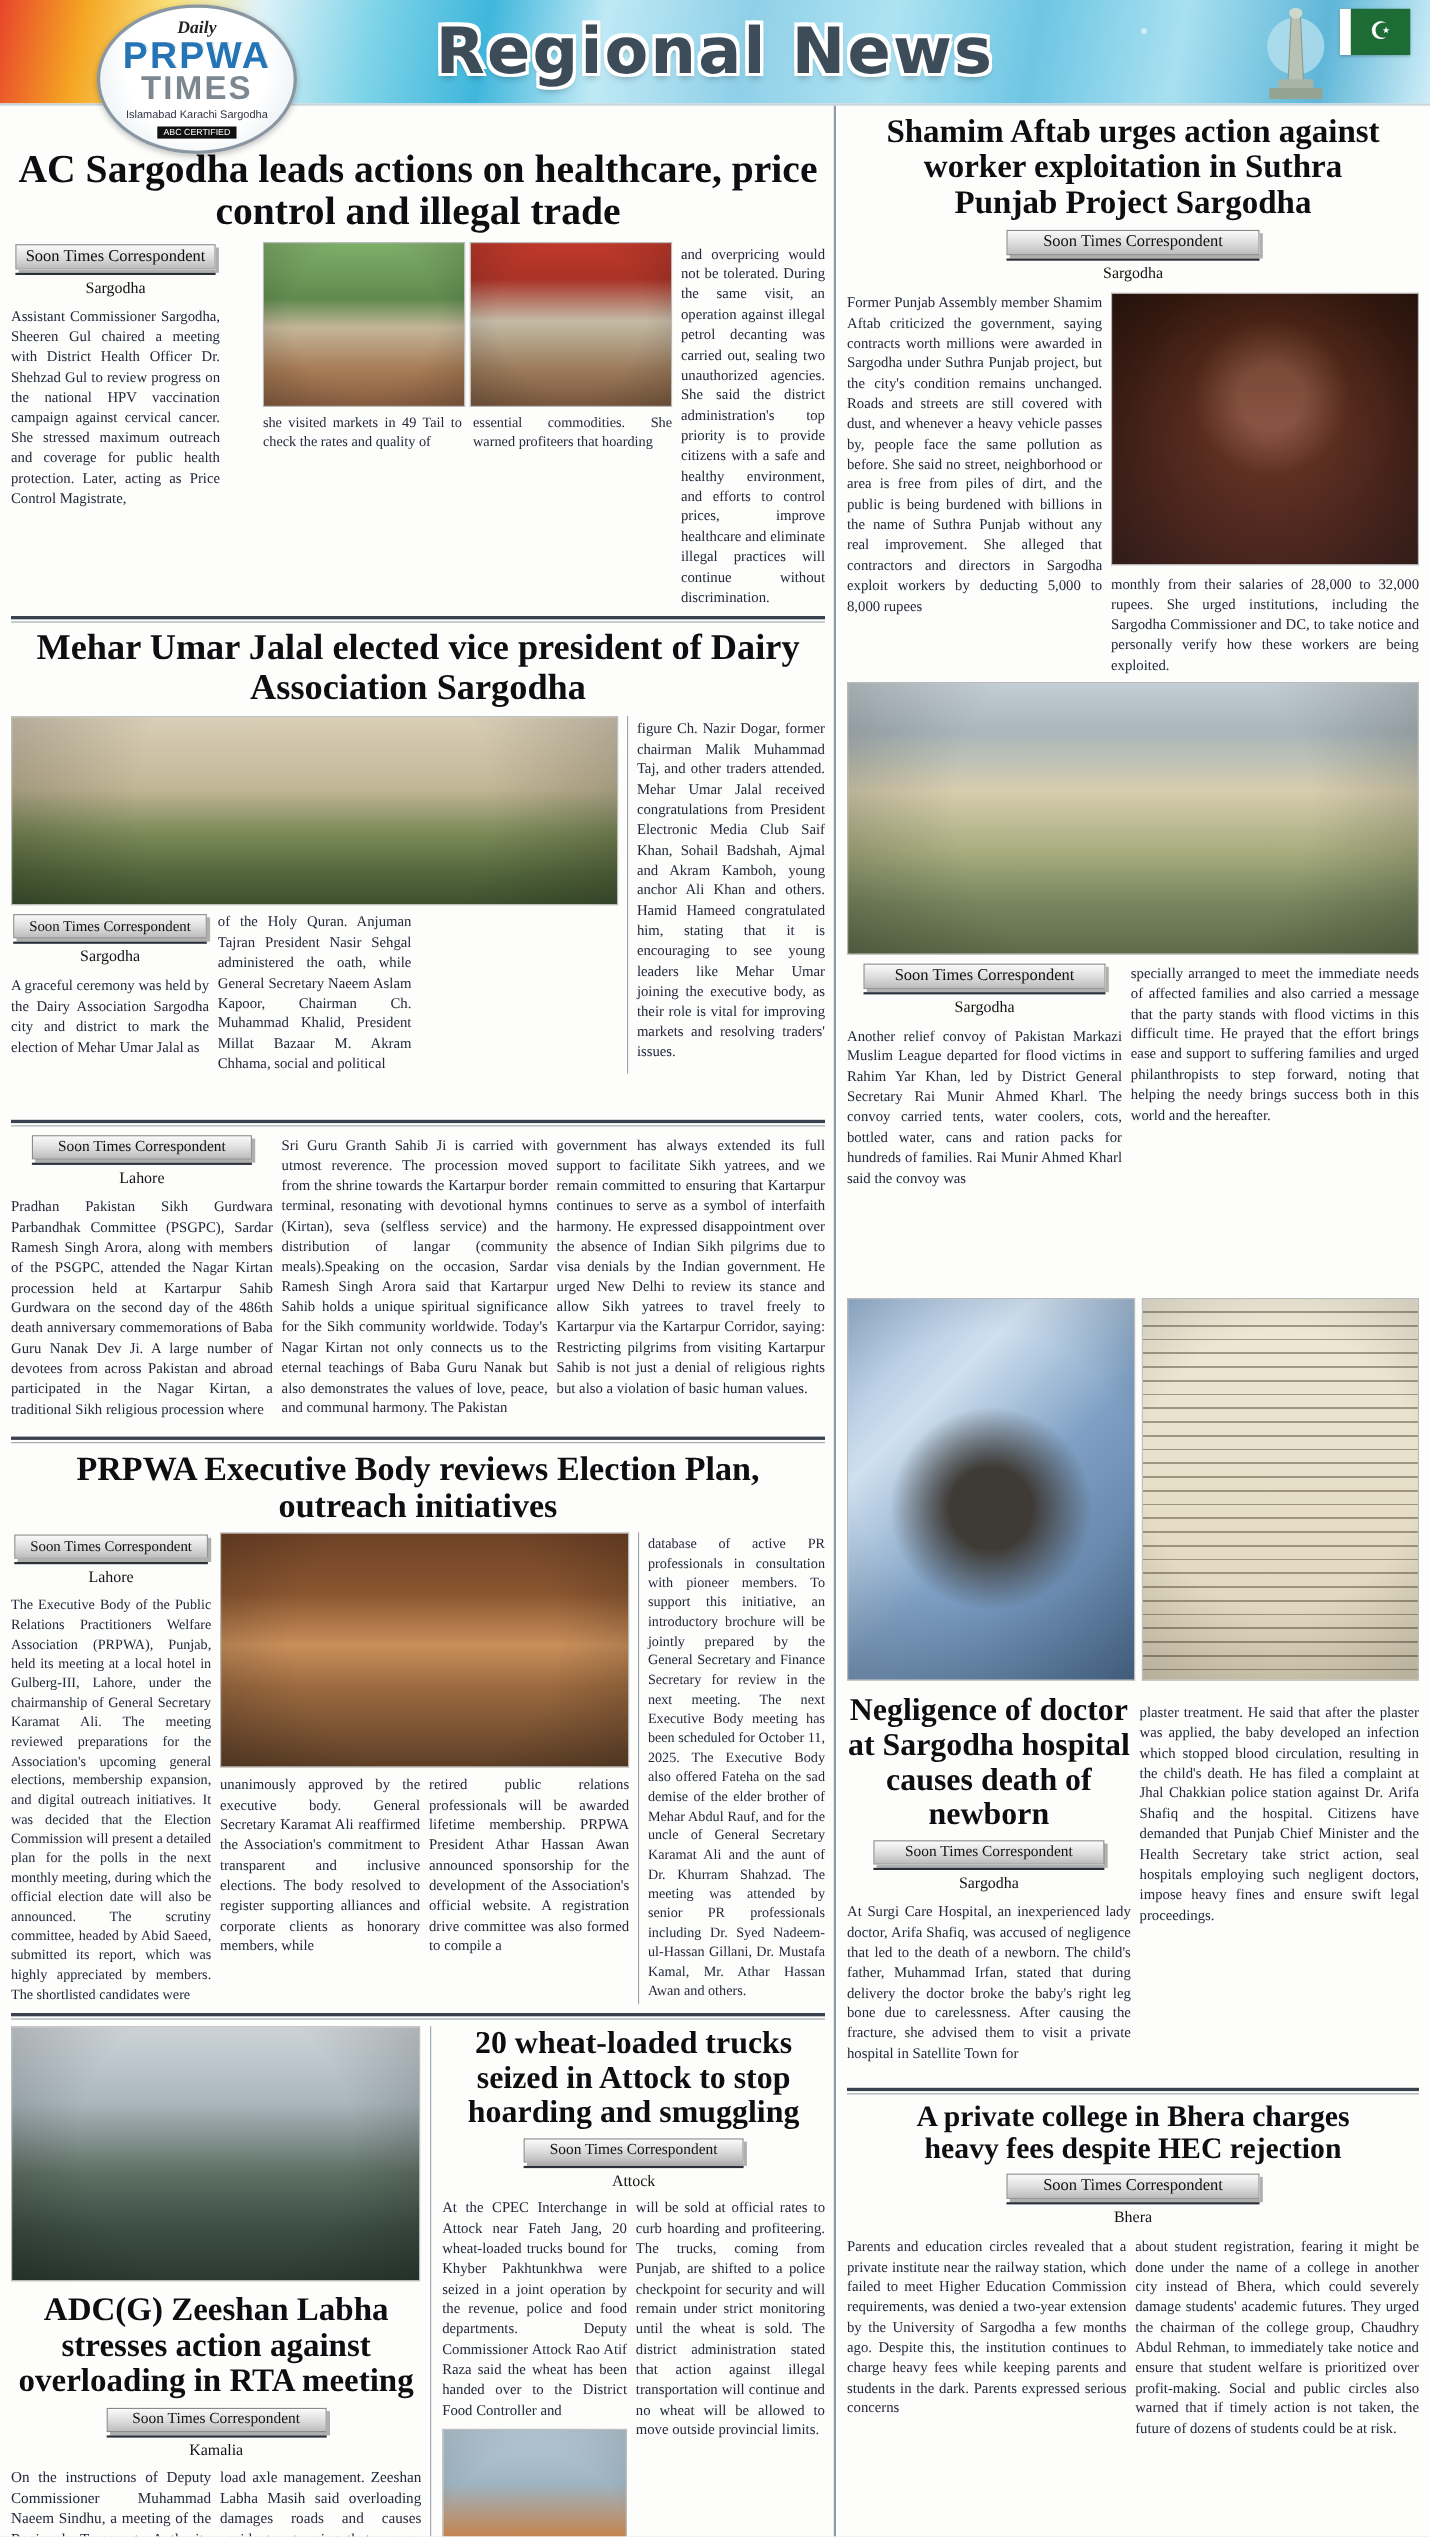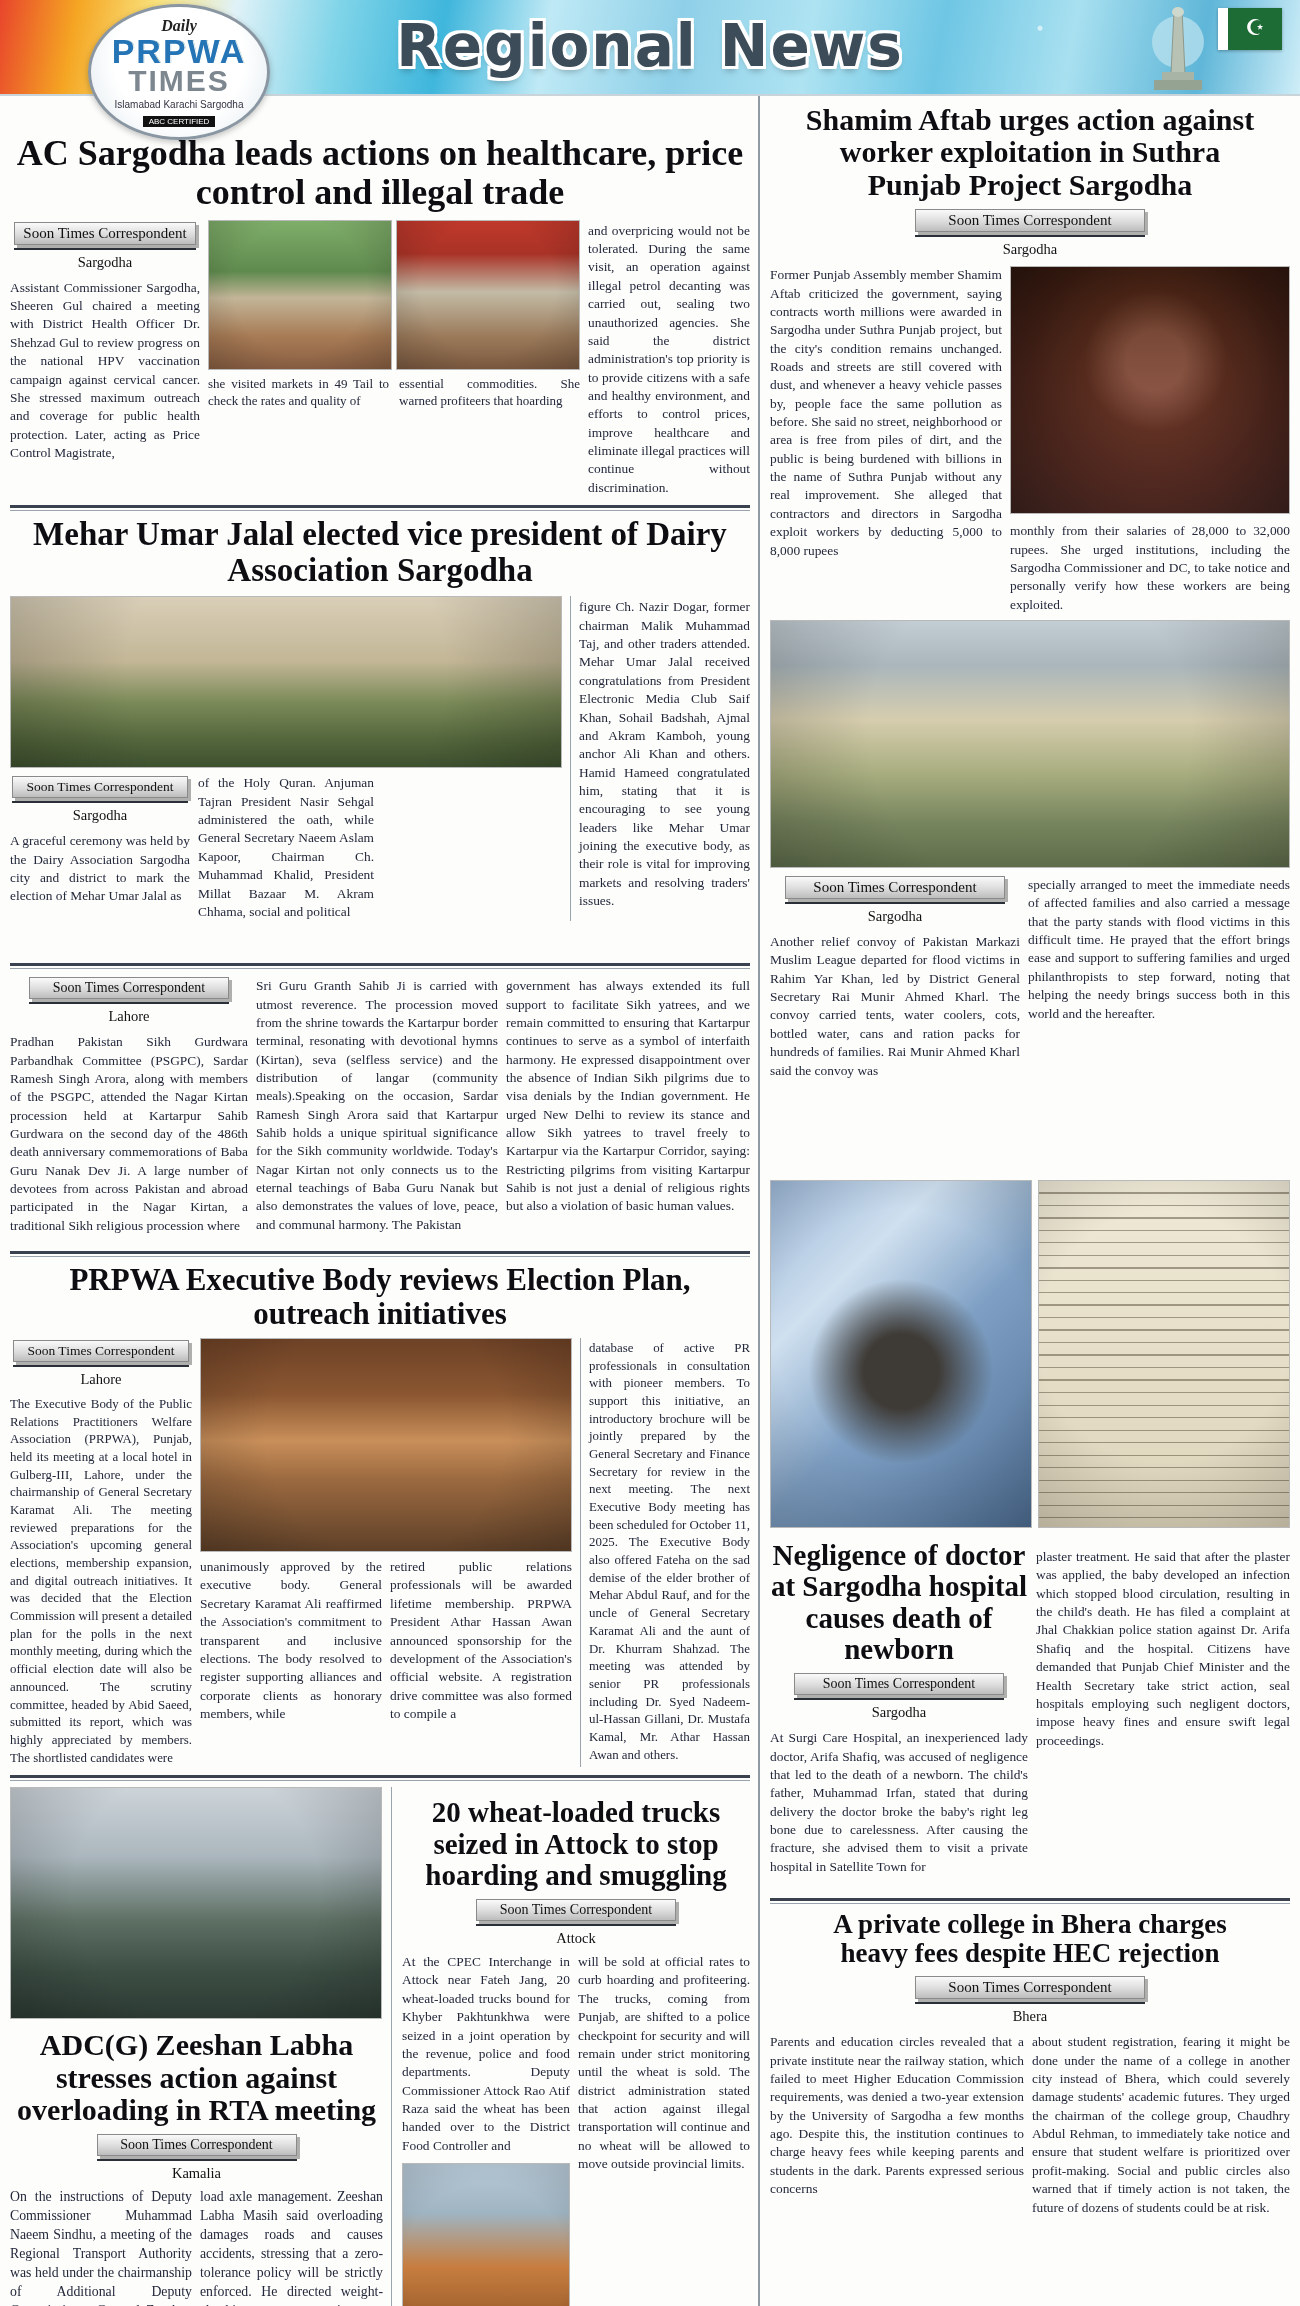--- a/index.html
+++ b/index.html
@@ -107,21 +107,21 @@
         <h1 class="headline h-36">AC Sargodha leads actions on healthcare, price control and illegal trade</h1>
         <div class="row">
           <div style="width:190px;">
             <div class="byline" style="width:182px;">
               <div class="byline-box"><span>Soon Times Correspondent</span></div>
               <div class="byline-rule"></div>
               <div class="dateline">Sargodha</div>
             </div>
             <div class="body-txt">Assistant Commissioner Sargodha, Sheeren Gul chaired a meeting with District Health Officer Dr. Shehzad Gul to review progress on the national HPV vaccination campaign against cervical cancer. She stressed maximum outreach and coverage for public health protection. Later, acting as Price Control Magistrate,</div>
           </div>
-          <div style="width:372px;">
+          <div style="width:372px;margin-left:31px;">
             <div class="row" style="gap:4px;">
               <div class="photo ph-market1" style="width:184px; height:150px;"></div>
               <div class="photo ph-market2" style="width:184px; height:150px;"></div>
             </div>
             <div class="row" style="gap:10px; margin-top:6px;">
               <div class="cap" style="width:181px;">she visited markets in 49 Tail to check the rates and quality of</div>
               <div class="cap" style="width:181px;">essential commodities. She warned profiteers that hoarding</div>
             </div>
           </div>
           <div style="flex:1;" class="colpad">
@@ -208,21 +208,21 @@
             <div class="byline-rule"></div>
             <div class="dateline">Kamalia</div>
           </div>
           <div class="row" style="gap:8px;">
             <div class="body-txt" style="width:182px; font-size:13.8px;">On the instructions of Deputy Commissioner Muhammad Naeem Sindhu, a meeting of the Regional Transport Authority was held under the chairmanship of Additional Deputy Commissioner General Zeeshan Labha Masih. The Secretary of the Regional Transport Authority gave a briefing on performance and</div>
             <div class="body-txt" style="flex:1; font-size:13.8px;">load axle management. Zeeshan Labha Masih said overloading damages roads and causes accidents, stressing that a zero-tolerance policy will be strictly enforced. He directed weight-checking centers to improve monitoring and made safety measures mandatory in all vehicles. Installation of safety devices in every vehicle must be ensured, he added.</div>
           </div>
         </section>
 
         <section style="flex:1;">
-          <h1 class="headline h-29" style="margin-top:10px;">20 wheat-loaded trucks seized in Attock to stop hoarding and smuggling</h1>
+          <h1 class="headline h-29" style="margin-top:0;">20 wheat-loaded trucks seized in Attock to stop hoarding and smuggling</h1>
           <div class="byline" style="width:200px; margin-bottom:6px;">
             <div class="byline-box" style="font-size:14px;"><span>Soon Times Correspondent</span></div>
             <div class="byline-rule"></div>
             <div class="dateline">Attock</div>
           </div>
           <div class="row" style="gap:8px;">
             <div style="width:168px;">
               <div class="body-txt">At the CPEC Interchange in Attock near Fateh Jang, 20 wheat-loaded trucks bound for Khyber Pakhtunkhwa were seized in a joint operation by the revenue, police and food departments. Deputy Commissioner Attock Rao Atif Raza said the wheat has been handed over to the District Food Controller and</div>
               <div class="photo ph-trucks" style="width:168px; height:226px; margin-top:8px;"></div>
             </div>

